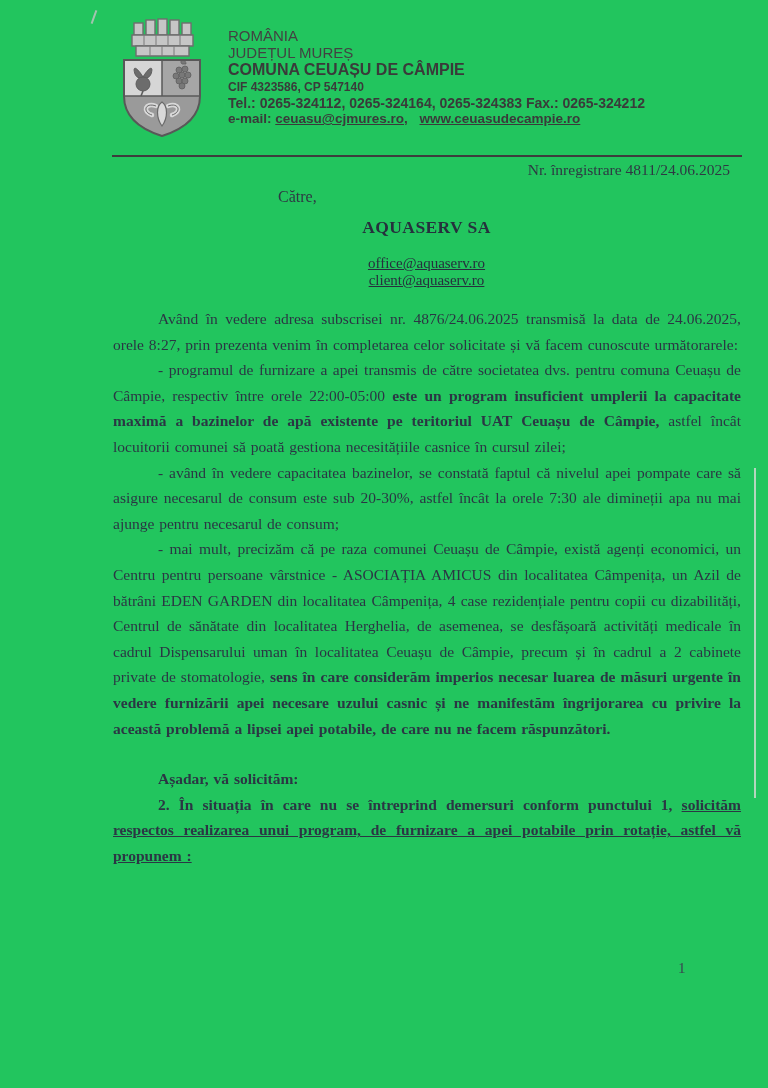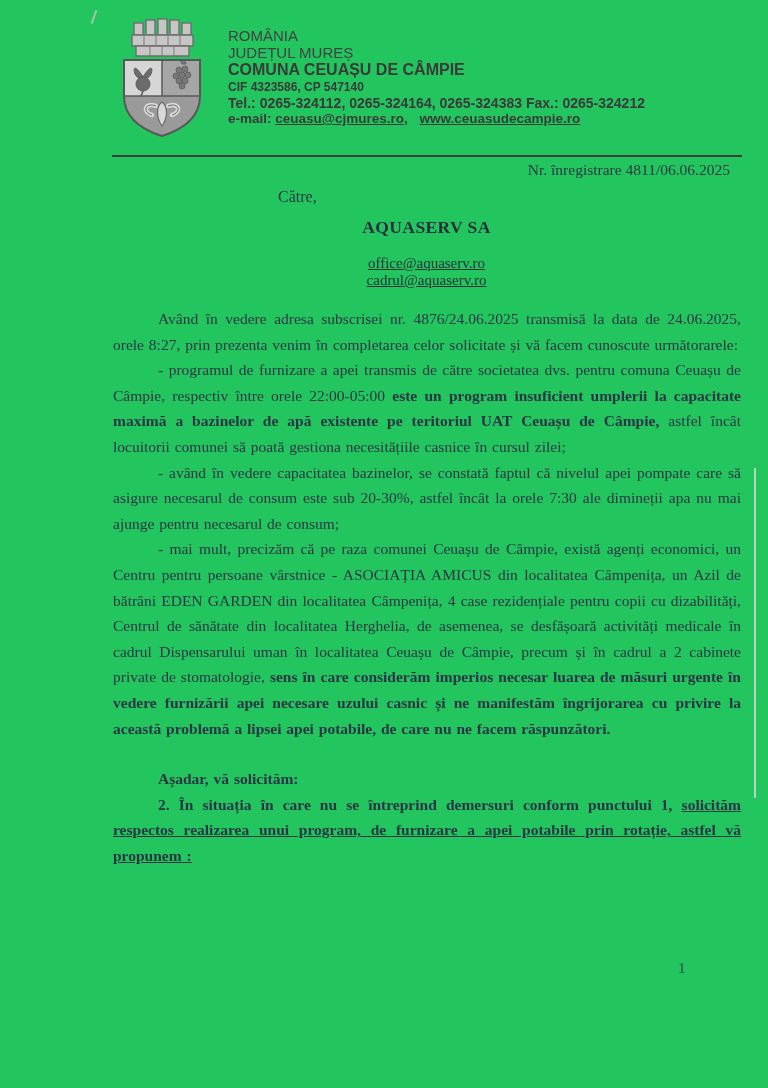--- a/index.html
+++ b/index.html
@@ -158,29 +158,29 @@
           <div class="hline h5 b">Tel.: 0265-324112, 0265-324164, 0265-324383   Fax.: 0265-324212</div>
         </div>
       <div class="email-line">
         <span>e-mail: </span><span class="u">ceuasu@cjmures.ro</span><span class="sep">, </span><span class="u">www.ceuasudecampie.ro</span>
       </div>
     </div>
   </div>
 
   <div class="divider"></div>
 
-  <div class="reg-line">Nr. înregistrare 4811/06.06.2025</div>
+  <div class="reg-line">Nr. înregistrare 4811/24.06.2025</div>
 
   <div class="salutation">Către,</div>
 
   <div class="recipient">
     <div class="recipient-name">AQUASERV SA</div>
     <div class="recipient-emails">
         <div class="remail">office@aquaserv.ro</div>
-        <div class="remail">cadrul@aquaserv.ro</div>
+        <div class="remail">client@aquaserv.ro</div>
       </div>
   </div>
 
   <div class="body-text">
     <div>
         <p><span>Având în vedere adresa subscrisei nr. 4876/24.06.2025 transmisă la data de 24.06.2025, orele 8:27, prin prezenta venim în completarea celor solicitate și vă facem cunoscute următorarele:</span></p>
         <p><span>- programul de furnizare a apei transmis de către societatea dvs. pentru comuna Ceuașu de Câmpie, respectiv între orele 22:00-05:00 </span><span class="b">este un program insuficient umplerii la capacitate maximă a bazinelor de apă existente pe teritoriul UAT Ceuașu de Câmpie,</span><span> astfel încât locuitorii comunei să poată gestiona necesitățiile casnice în cursul zilei;</span></p>
         <p><span>- având în vedere capacitatea bazinelor, se constată faptul că nivelul apei pompate care să asigure necesarul de consum este sub 20-30%, astfel încât la orele 7:30 ale dimineții apa nu mai ajunge pentru necesarul de consum;</span></p>
         <p><span>- mai mult, precizăm că pe raza comunei Ceuașu de Câmpie, există agenți economici, un Centru pentru persoane vârstnice - ASOCIAȚIA AMICUS din localitatea Câmpenița, un Azil de bătrâni EDEN GARDEN din localitatea Câmpenița, 4 case rezidențiale pentru copii cu dizabilități, Centrul de sănătate din localitatea Herghelia, de asemenea, se desfășoară activități medicale în cadrul Dispensarului uman în localitatea Ceuașu de Câmpie, precum și în cadrul a 2 cabinete private de stomatologie, </span><span class="b">sens în care considerăm imperios necesar luarea de măsuri urgente în vedere furnizării apei necesare uzului casnic și ne manifestăm îngrijorarea cu privire la această problemă a lipsei apei potabile, de care nu ne facem răspunzători.</span></p>
         <p class="gap"><span class="b">Așadar, vă solicităm:</span></p>

